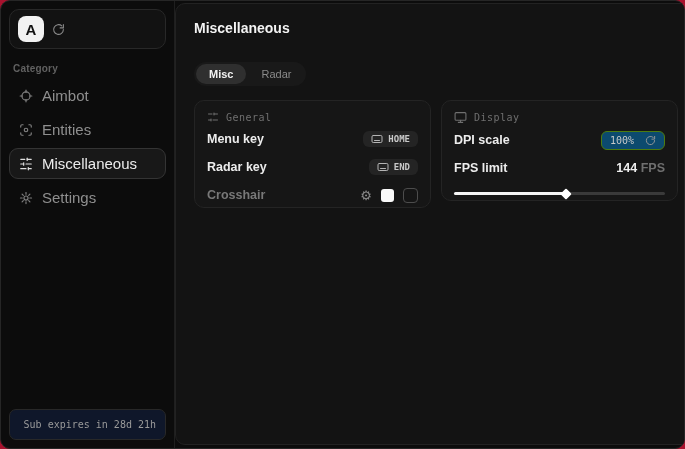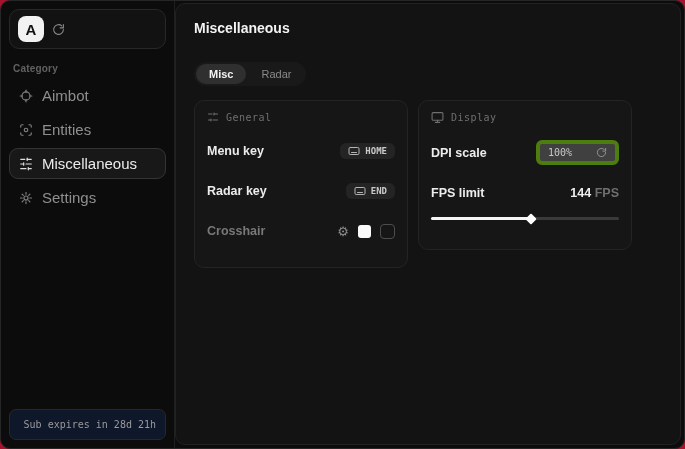--- a/index.html
+++ b/index.html
@@ -79,33 +79,33 @@
     margin-top:26px; display:inline-flex; gap:2px;
     background:#191919; border-radius:14px; padding:2px;
   }
   .tab {
     font-size:11px; padding:4px 13px; border-radius:12px;
     color:#8a8a8a; cursor:pointer;
   }
   .tab.active { background:#2f2f2f; color:#f2f2f2; font-weight:bold; }
   .cards { display:flex; gap:10px; margin-top:14px; align-items:flex-start; }
   .card {
-    width:214px; background:#161616;
+    width:237px; background:#161616;
     border:1px solid #242424; border-radius:10px;
-    padding:10px 12px 24px 12px;
+    padding:10px 12px 0 12px;
   }
   .card-head {
     display:flex; align-items:center; gap:7px;
     color:#6f6f6f; font-family:"DejaVu Sans Mono", monospace;
     font-size:10px; letter-spacing:.5px; margin-bottom:4px;
   }
   .card-head .cicon { display:flex; color:#6f6f6f; }
   .row {
     display:flex; align-items:center; justify-content:space-between;
-    min-height:24px; margin-top:16px;
+    min-height:24px; margin-top:4px;
   }
   .row-label { color:#ececec; font-size:12.5px; font-weight:bold; }
   .row-label.muted { color:#787878; }
   .key-badge {
     display:inline-flex; align-items:center; gap:5px;
     background:#242424; border-radius:6px; padding:3px 8px;
     color:#cicoc0;
     color:#c9c9c9; font-family:"DejaVu Sans Mono", monospace;
     font-size:9px; font-weight:bold; cursor:pointer;
   }
@@ -113,22 +113,22 @@
   .xhair-ctrls { display:flex; align-items:center; gap:9px; }
   .gear-glyph { color:#8a8a8a; font-size:13px; line-height:1; cursor:pointer; }
   .swatch {
     width:13px; height:13px; background:#fafafa; border-radius:3px; cursor:pointer;
   }
   .checkbox {
     width:15px; height:15px; border:1.5px solid #4d4d4d;
     border-radius:4px; background:transparent; cursor:pointer;
   }
   .dpi-ctrl {
-    display:inline-flex; align-items:center; gap:24px;
-    background:#404040; border:4px solid #4d7c0f; border-radius:6px;
+    display:inline-flex; align-items:center; gap:11px;
+    background:#0c4a6e; border:1px solid #4d7c0f; border-radius:6px;
     padding:3px 8px; cursor:pointer;
   }
   .dpi-val {
     color:#c9c9c9; font-family:"DejaVu Sans Mono", monospace; font-size:10px;
   }
   .dpi-ctrl .ricon { display:flex; color:#9a9a9a; }
   .fps-val { font-size:12.5px; font-weight:bold; color:#efefef; }
   .fps-unit { color:#6f6f6f; }
   .slider { position:relative; height:14px; margin-top:6px; cursor:pointer; }
   .slider-track {

